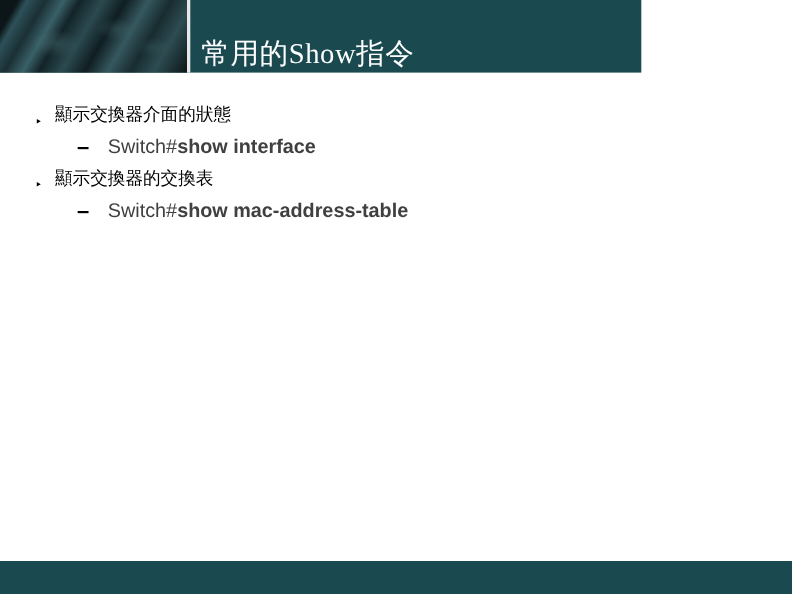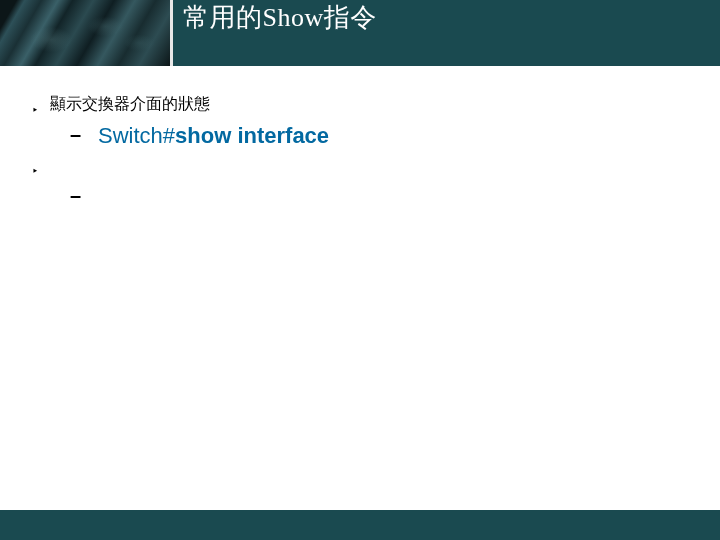--- a/index.html
+++ b/index.html
@@ -5,25 +5,25 @@
   * { margin: 0; padding: 0; box-sizing: border-box; }
   body {
     width: 720px;
     height: 540px;
     background: #ffffff;
     font-family: "Arial", "Microsoft JhengHei", "PMingLiU", sans-serif;
     overflow: hidden;
     position: relative;
   }
   .title-bar {
-    width: 720px;
+    width: 583px;
     height: 66px;
     background: #1a4a50;
     display: flex;
-    align-items: flex-start;
+    align-items: flex-end;
     position: relative;
   }
   .title-image {
     width: 170px;
     height: 66px;
     background: linear-gradient(120deg,
       #0c1618 0%, #0c1618 8%,
       #2d5058 12%, #1a3035 20%,
       #3a6068 28%, #122428 35%,
       #2b4a50 45%, #0f1e22 55%,
@@ -82,22 +82,22 @@
   }
   .sub-dash {
     width: 28px;
     font-size: 20px;
     color: #000;
     font-weight: bold;
     text-align: left;
     flex-shrink: 0;
   }
   .sub-text {
-    font-size: 22px;
-    color: #0369a1;
+    font-size: 18px;
+    color: #404040;
     font-family: Arial, sans-serif;
   }
   .sub-text .cmd-bold { font-weight: bold; }
   .footer-bar {
     position: absolute;
     left: 0;
     bottom: 0;
     width: 720px;
     height: 30px;
     background: #1a4a50;
@@ -120,20 +120,24 @@
   </div>
   <div class="sub-row">
     <div class="sub-dash">–</div>
     <div class="sub-text">
       <span>Switch#</span><span class="cmd-bold">show interface</span>
     </div>
   </div>
 
   <div class="bullet-row">
     <div class="bullet-arrow">‣</div>
+    <div class="bullet-text">顯示交換器的交換表</div>
   </div>
   <div class="sub-row">
     <div class="sub-dash">–</div>
+    <div class="sub-text">
+      <span>Switch#</span><span class="cmd-bold">show mac-address-table</span>
+    </div>
   </div>
 
 </div>
 
 <div class="footer-bar"></div>
 
 </body></html>

